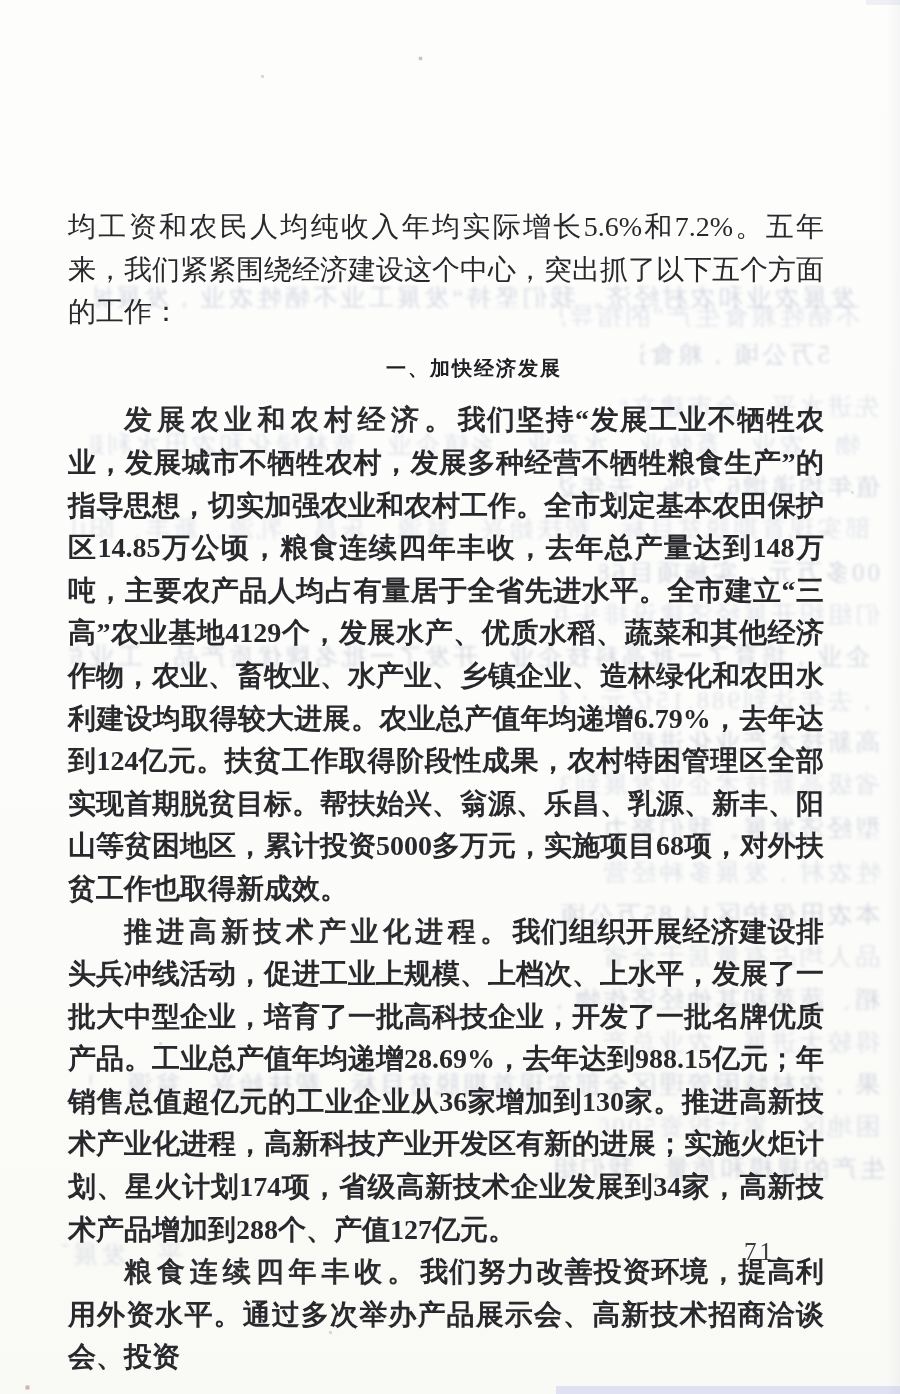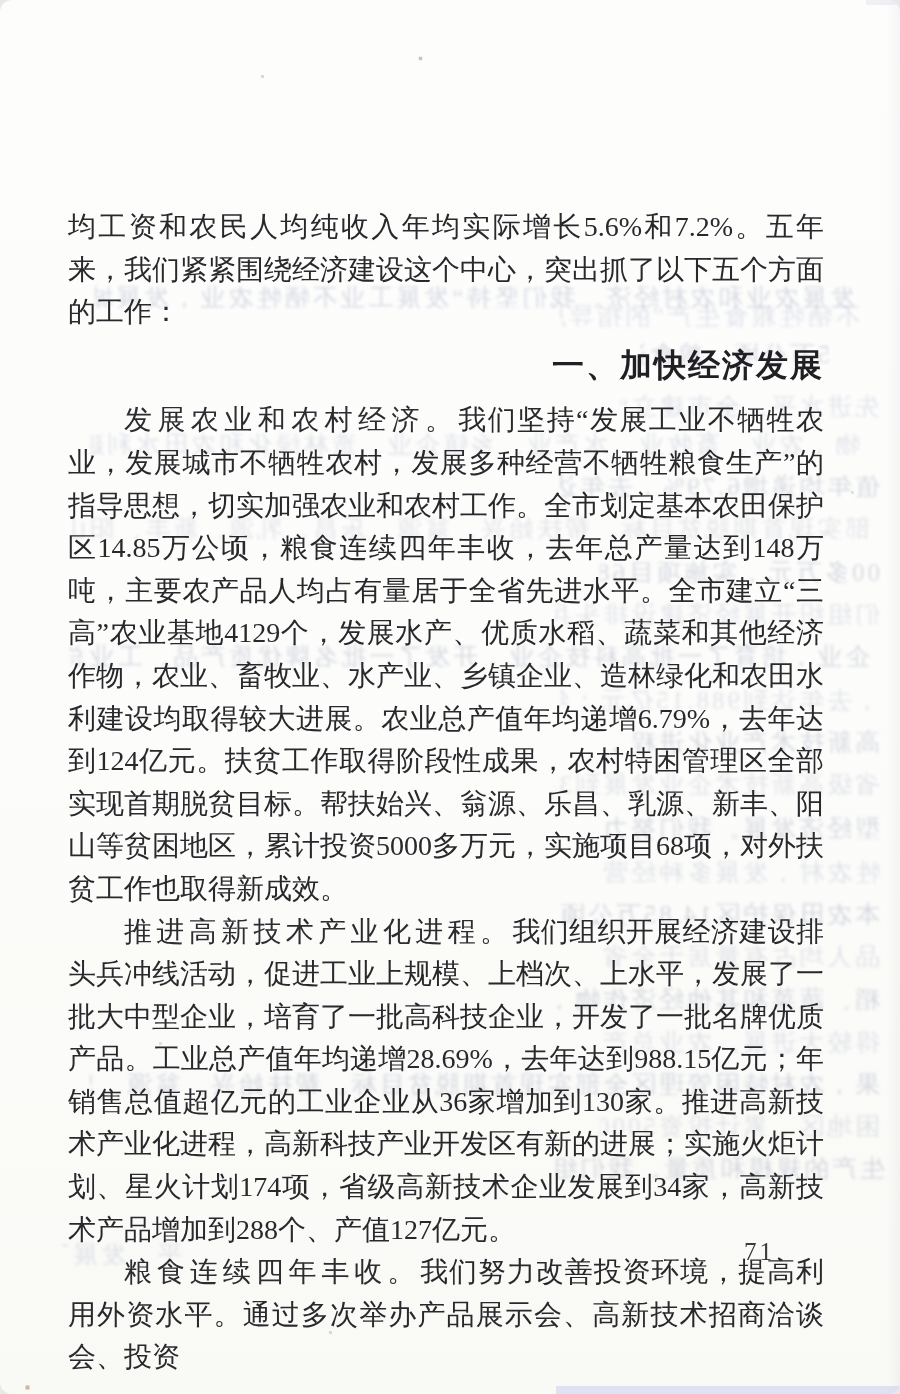--- a/index.html
+++ b/index.html
@@ -5,43 +5,42 @@
   html, body { margin: 0; padding: 0; background: #e8e8e8; }
   .page {
     position: relative;
     width: 900px;
     height: 1394px;
     margin: 0 auto;
     overflow: hidden;
     background: linear-gradient(180deg, #fdfdfc 0%, #fcfcfa 55%, #f9f9f6 100%);
     font-family: "Liberation Serif", "DejaVu Serif", serif;
     color: #29292d;
-    border-radius: 12px;
   }
   .text-block {
     position: absolute;
     left: 68px;
     top: 206px;
     width: 756px;
     font-size: 28px;
     line-height: 42.6px;
     text-align: justify;
   }
   .intro { margin: 0; }
   .heading {
     margin: 13px 0 10px 0;
     padding-left: 56px;
-    font-family: Liberation Mono, monospace;
-    font-size: 32px;
+    font-family: Liberation Serif, serif;
+    font-size: 20px;
     font-weight: 700;
     letter-spacing: 2px;
     color: #202024;
-    text-align: right;
+    text-align: center;
   }
-  .para { margin: 0; text-indent: 2em; }
+  .para { margin: 0; text-indent: 2em; font-weight: bold; }
   .lead { letter-spacing: 4px; color: #2c2c31; }
   .page-number {
     position: absolute;
     left: 744px;
     top: 1238px;
     font-size: 25px;
     letter-spacing: 3px;
     color: #3c3c40;
   }
   

